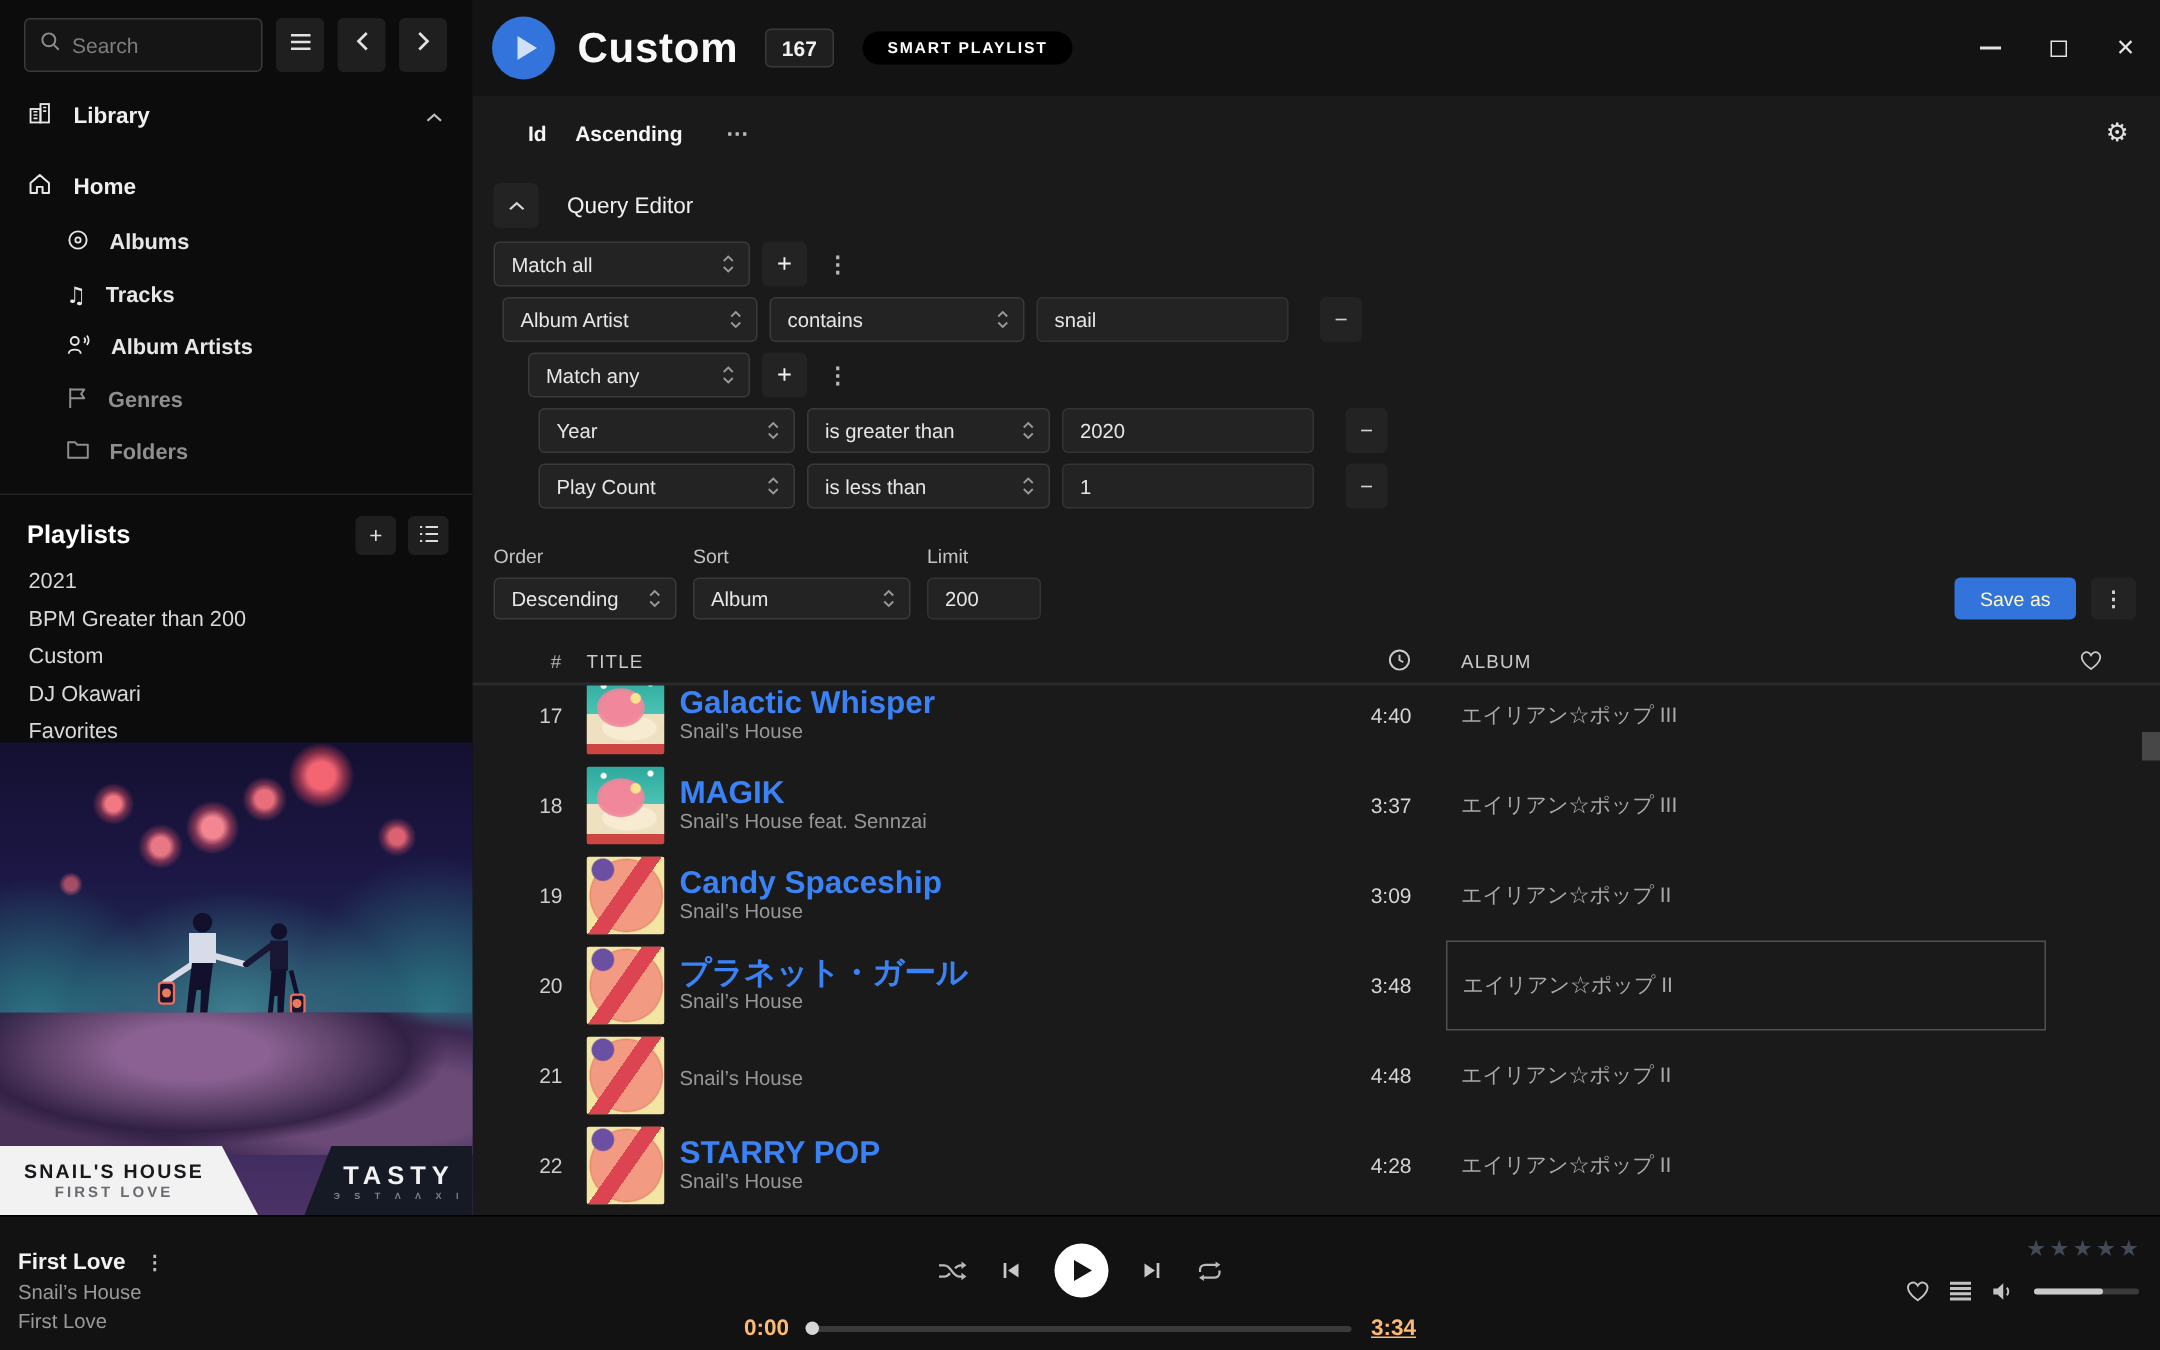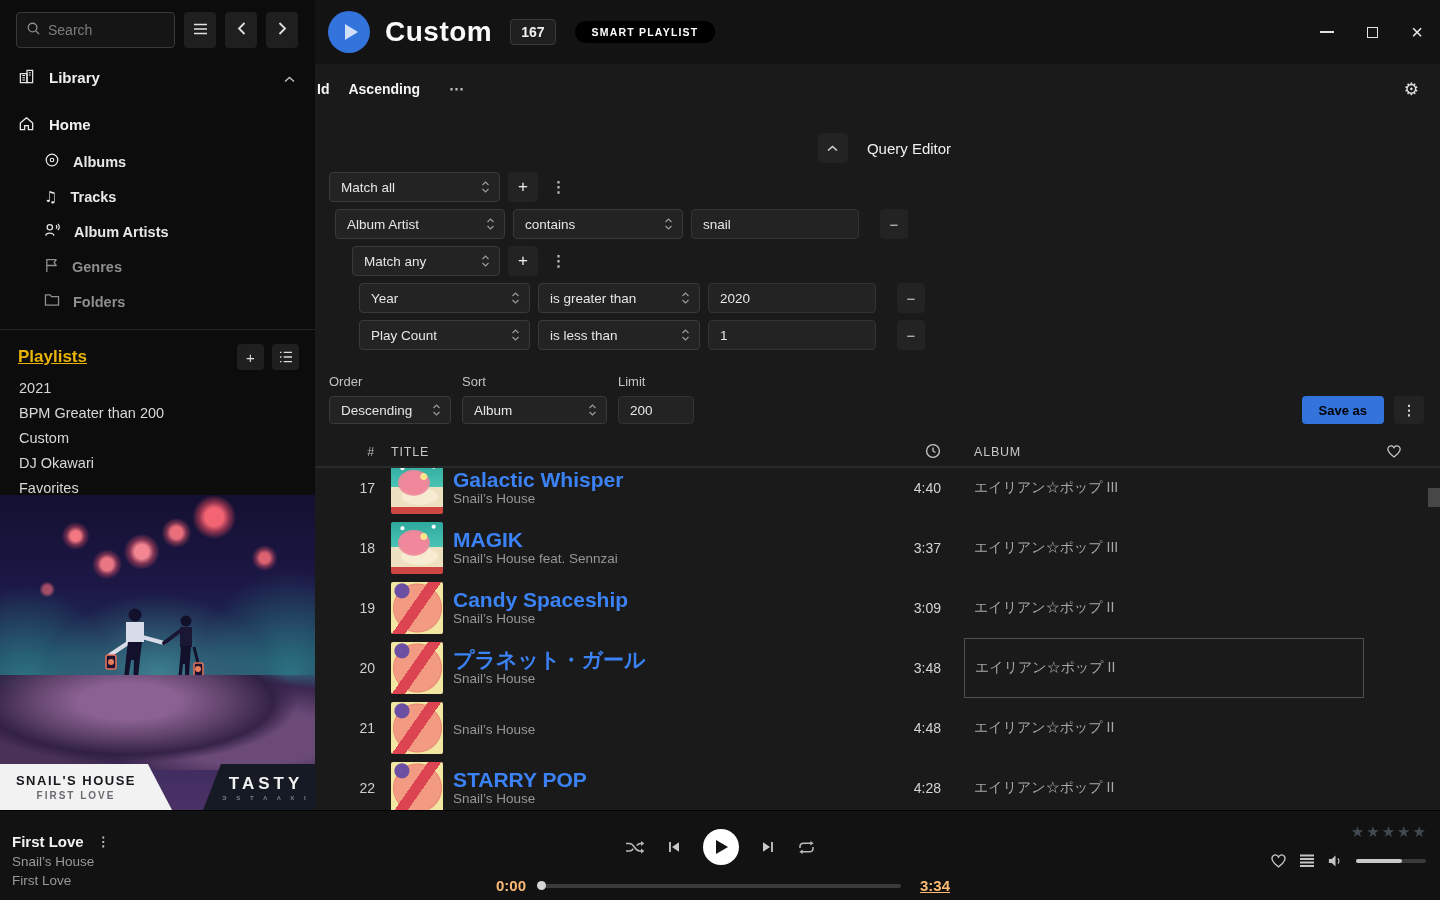--- a/index.html
+++ b/index.html
@@ -18,21 +18,21 @@
      justify-content:center; cursor:pointer; }
   .nav-item { display:flex; align-items:center; height:39px; padding:0 18px; color:#efefef; font-size:15px;
      font-weight:700; gap:14px; cursor:pointer; position:relative; }
   .nav-item .chev-right { position:absolute; right:20px; }
   .sub-item { display:flex; align-items:center; height:35px; padding:0 18px 0 44px; color:#e7e7e7; font-size:14.5px;
      font-weight:700; gap:13px; cursor:pointer; }
   .sub-item.dim { color:#8f8f8f; }
   .sub-item.dim svg * { stroke:#8f8f8f; }
   .sb-divider { height:1px; background:#242424; margin:10px 0 0 0; }
   .pl-header { display:flex; align-items:center; padding:14px 16px 6px 18px; }
-  .pl-title { color:#eab308; font-size:17px; font-weight:700; flex:1;text-decoration:underline; }
+  .pl-title { color:#ffffff; font-size:17px; font-weight:700; flex:1; }
   .pl-btn { width:27px; height:26px; background:#1f1f1f; border-radius:4px; display:flex; align-items:center;
      justify-content:center; margin-left:8px; color:#dcdcdc; font-size:15px; cursor:pointer; }
   .pl-item { height:25px; line-height:25px; padding-left:19px; color:#d8d8d8; font-size:14.5px; cursor:pointer;
      white-space:nowrap; }
 
   
   .sb-art { position:absolute; left:0; top:495px; width:315px; height:315px; overflow:hidden;
     background:
      radial-gradient(circle at 24% 13%, rgba(255,125,135,.95) 0 5px, rgba(255,90,110,.4) 9px, transparent 14px),
      radial-gradient(circle at 34% 22%, rgba(255,130,140,.9) 0 6px, rgba(255,90,110,.4) 10px, transparent 15px),
@@ -74,48 +74,48 @@
   .count-badge { margin-left:18px; height:26px; background:#1f1f1f; border:1px solid #3a3a3a; border-radius:4px;
      color:#f0f0f0; font-size:14px; font-weight:700; display:flex; align-items:center; padding:0 10px; }
   .smart-pill { margin-left:19px; height:22px; background:#000; border-radius:12px; color:#fff; font-size:10.5px;
      font-weight:700; letter-spacing:1.2px; display:flex; align-items:center; padding:0 17px; }
   .win-controls { position:absolute; right:15px; top:0; height:64px; display:flex; align-items:center; gap:29px; }
   .wc { width:16px; height:16px; display:flex; align-items:center; justify-content:center; cursor:pointer; }
   .wc-min { width:14px; height:2px; background:#e3e3e3; }
   .wc-max { width:11px; height:11px; border:1.5px solid #e3e3e3; }
   .wc-close { color:#e8e8e8; font-size:20px; line-height:16px; }
 
-  .toolbar { height:50px; display:flex; align-items:center; padding-left:2px; position:relative; }
+  .toolbar { height:50px; display:flex; align-items:center; padding-left:37px; position:relative; }
   .tb-sort { color:#f5f5f5; font-size:14px; font-weight:700; cursor:pointer; }
   .tb-order { color:#f5f5f5; font-size:14px; font-weight:700; margin-left:19px; cursor:pointer; }
   .tb-more { color:#bdbdbd; font-size:15px; font-weight:700; margin-left:29px; letter-spacing:1px; cursor:pointer; }
   .tb-gear { position:absolute; right:21px; color:#e2e2e2; font-size:17px; cursor:pointer; }
 
   .qe { padding-left:14px; position:relative; }
-  .qe-header { margin-top:19px; display:flex; align-items:center; gap:19px;justify-content:center; }
+  .qe-header { margin-top:8px; display:flex; align-items:center; gap:19px; }
   .sq30 { width:30px; height:30px; background:#232323; border-radius:4px; display:flex; align-items:center;
      justify-content:center; cursor:pointer; }
   .qe-title { color:#f0f0f0; font-size:15px; font-weight:400; }
   .qe-row { display:flex; align-items:center; margin-top:7px; gap:8px; }
   .qe-row.first { margin-top:9px; }
   .select { height:30px; background:#232323; border:1px solid #3a3a3a; border-radius:4px; display:flex;
      align-items:center; justify-content:space-between; padding:0 9px 0 11px; color:#e6e6e6; font-size:13.5px;
      cursor:pointer; }
   .qe-input { height:30px; background:#232323; border:1px solid #333; border-radius:4px; color:#e6e6e6;
      font-size:13.5px; padding:0 11px; outline:none; font-family:"Liberation Sans",sans-serif; }
   .minus-btn { width:28px; height:30px; background:#232323; border-radius:4px; color:#cfcfcf; font-size:15px;
      display:flex; align-items:center; justify-content:center; cursor:pointer; }
   .kebab { color:#b9b9b9; font-size:15px; font-weight:700; padding:0 5px; cursor:pointer; }
   .plus-btn { color:#eee; font-size:17px; font-weight:400; }
 
   .qe-sort-row { margin-top:24px; display:flex; gap:11px; position:relative; padding-right:16px; }
   .sort-col label { display:block; color:#c3c3c3; font-size:13px; margin-bottom:7px; }
   .select.small { height:28px; font-size:13.5px; }
   .save-group { position:absolute; right:16px; bottom:0; display:flex; gap:10px; align-items:center; }
-  .save-btn { height:28px; background:#3273dc; border-radius:4px; color:#000000; font-size:13px; font-weight:700;
+  .save-btn { height:28px; background:#3273dc; border-radius:4px; color:#fef9c3; font-size:13px; font-weight:400;
      display:flex; align-items:center; padding:0 17px; cursor:pointer; }
   .save-kebab { width:30px; height:28px; background:#232323; border-radius:4px; color:#cfcfcf; font-size:14px;
      font-weight:700; display:flex; align-items:center; justify-content:center; cursor:pointer; }
 
   
   .table-header { margin-top:14px; height:30px; display:flex; align-items:center; padding-left:24px;
      border-bottom:2px solid #2a2a2a; color:#c9c9c9; font-size:12.5px; letter-spacing:.8px; }
   .h-index { width:36px; text-align:right; color:#b5b5b5; }
   .h-main { flex:0 0 476px; padding-left:16px; }
   .h-dur { width:90px; display:flex; justify-content:flex-end; }
@@ -158,21 +158,21 @@
   .np-artist, .np-album { color:#9a9a9a; font-size:13.5px; margin-top:4px; }
   .pc { position:absolute; left:50%; transform:translateX(-50%); top:14px; width:460px; }
   .pc-controls { display:flex; align-items:center; justify-content:center; gap:22px; height:44px; }
   .ctl { cursor:pointer; display:flex; align-items:center; }
   .play-btn { width:36px; height:36px; border-radius:50%; background:#fff; display:flex; align-items:center;
      justify-content:center; cursor:pointer; }
   .play-btn .tri { width:0; height:0; border-left:12px solid #141414; border-top:7px solid transparent;
      border-bottom:7px solid transparent; margin-left:3px; }
   .pc-progress { display:flex; align-items:center; margin-top:8px; gap:13px; }
   .time { color:#fdba74; font-size:15px; font-weight:700; width:36px; }
-  .time.right { text-align:right;text-decoration:underline; }
+  .time.right { text-align:left;text-decoration:underline; }
   .bar { flex:1; height:4px; background:#3a3a3a; border-radius:2px; position:relative; cursor:pointer; }
   .bar-fill { position:absolute; left:0; top:0; height:100%; background:#c9c9c9; border-radius:2px; }
   .bar-knob { position:absolute; top:-2.5px; width:9px; height:9px; border-radius:50%; background:#d6d6d6; }
   .pr { position:absolute; right:14px; top:12px; width:160px; }
   .stars { display:flex; justify-content:flex-end; gap:2px; color:#434a55; font-size:15px; }
   .star { cursor:pointer; }
   .pr-icons { display:flex; align-items:center; gap:12px; margin-top:12px; justify-content:flex-end; }
   .vol-bar { width:70px; height:4px; background:#3a3a3a; border-radius:2px; position:relative; cursor:pointer; }
   .vol-fill { position:absolute; left:0; top:0; height:100%; background:#c9c9c9; border-radius:2px; }
 </style>

